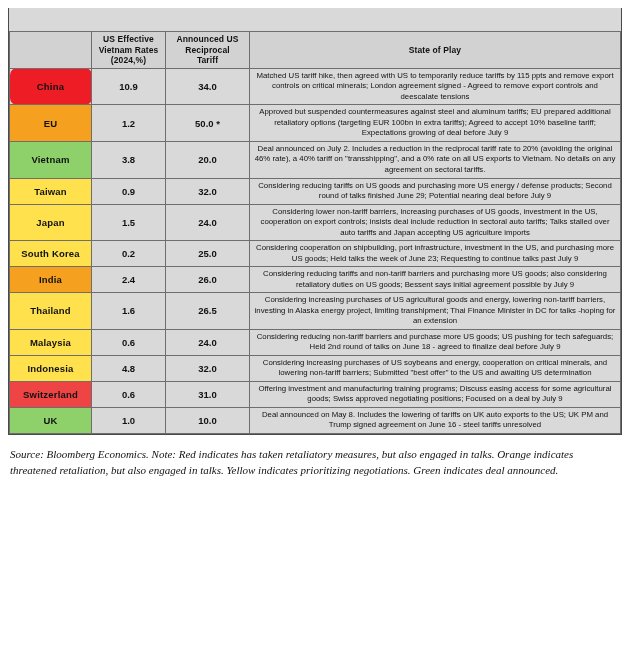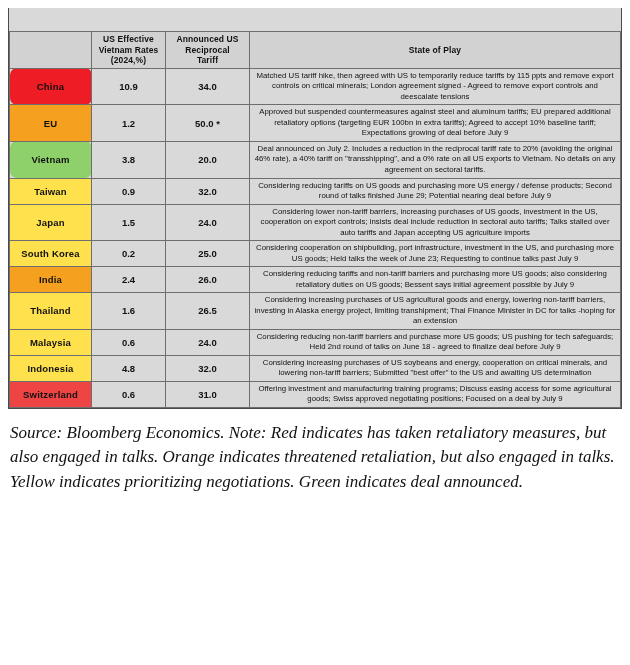--- a/index.html
+++ b/index.html
@@ -74,21 +74,21 @@
     font-size: 7.8px;
     line-height: 1.35;
     background: #d9d9d9;
     color: #111;
     padding: 3px 6px;
   }
   .source {
     margin: 12px 10px 0 10px;
     font-family: "Liberation Serif", serif;
     font-style: italic;
-    font-size: 17px;
+    font-size: 11px;
     line-height: 1.45;
     color: #111;
   }
   .top-rule {
     position: absolute;
     left: 0;
     right: 0;
     top: 0;
     height: 2px;
     background: #ffffff;
@@ -125,21 +125,21 @@
             <td class="num">34.0</td>
             <td class="play">Matched US tariff hike, then agreed with US to temporarily reduce tariffs by 115 ppts and remove export controls on critical minerals; London agreement signed - Agreed to remove export controls and deescalate tensions</td>
           </tr>
           <tr>
             <td class="country" style="background: rgb(245, 160, 30);">EU</td>
             <td class="num">1.2</td>
             <td class="num">50.0 *</td>
             <td class="play">Approved but suspended countermeasures against steel and aluminum tariffs;  EU prepared additional retaliatory options (targeting EUR 100bn in extra tariffs); Agreed to accept 10% baseline tariff; Expectations growing of deal before July 9</td>
           </tr>
           <tr>
-            <td class="country" style="background: rgb(142, 209, 107); border-radius: 7px;">Vietnam</td>
+            <td class="country" style="background: rgb(142, 209, 107);">Vietnam</td>
             <td class="num">3.8</td>
             <td class="num">20.0</td>
             <td class="play">Deal announced on July 2. Includes a reduction in the reciprocal tariff rate to 20% (avoiding the original 46% rate), a 40% tariff on "transshipping", and a 0% rate on all US exports to Vietnam. No details on any agreement on sectoral tariffs.</td>
           </tr>
           <tr>
             <td class="country" style="background: rgb(255, 225, 77);">Taiwan</td>
             <td class="num">0.9</td>
             <td class="num">32.0</td>
             <td class="play">Considering reducing tariffs on US goods and purchasing more US energy / defense products; Second round of talks finished June 29; Potential nearing deal before July 9</td>
           </tr>
@@ -178,19 +178,25 @@
             <td class="num">4.8</td>
             <td class="num">32.0</td>
             <td class="play">Considering increasing purchases of US soybeans and energy, cooperation on critical minerals, and lowering non-tariff barriers; Submitted "best offer" to the US and awaiting US determination</td>
           </tr>
           <tr>
             <td class="country" style="background: #ef4444;">Switzerland</td>
             <td class="num">0.6</td>
             <td class="num">31.0</td>
             <td class="play">Offering investment and manufacturing training programs; Discuss easing access for some agricultural goods; Swiss approved negotiating positions; Focused on a deal by July 9</td>
           </tr>
+          <tr>
+            <td class="country" style="background: rgb(142, 209, 107);">UK</td>
+            <td class="num">1.0</td>
+            <td class="num">10.0</td>
+            <td class="play">Deal announced on May 8. Includes the lowering of tariffs on UK auto exports to the US; UK PM and Trump signed agreement on June 16 - steel tariffs unresolved</td>
+          </tr>
         </tbody>
     </table>
   </div>
 
   <div class="source">Source: Bloomberg Economics. Note: Red indicates has taken retaliatory measures, but also engaged in talks. Orange indicates threatened retaliation, but also engaged in talks. Yellow indicates prioritizing negotiations. Green indicates deal announced.</div>
 
 </div>
 
 </body></html>

